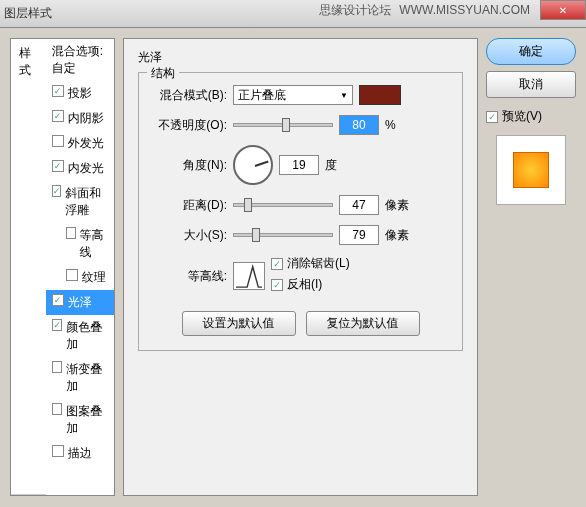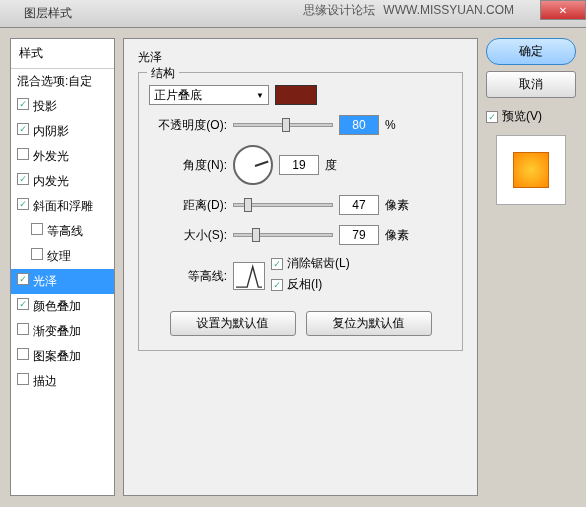--- a/index.html
+++ b/index.html
@@ -1,24 +1,24 @@
 <!DOCTYPE html>
 <html><head>
 <meta charset="utf-8">
 <style>
 * { box-sizing: border-box; margin: 0; padding: 0; font-family: "Microsoft YaHei", SimSun, sans-serif; font-size: 12px; }
 body { background: #d4d0c8; width: 586px; height: 507px; overflow: hidden; }
-.titlebar { height: 28px; background: linear-gradient(to bottom, #e8e8e8, #d0d0d0); display: flex; align-items: center; padding-left: 24px; border-bottom: 1px solid #888; position: relative; }
+.titlebar { height: 28px; background: linear-gradient(to bottom, #e8e8e8, #d0d0d0); display: flex; align-items: center; padding-left: 4px; border-bottom: 1px solid #888; position: relative; }
 .titlebar-text { font-size: 12px; color: #333; }
 .win-controls { position: absolute; right: 0; top: 0; display: flex; }
 .win-btn { width: 30px; height: 20px; display: flex; align-items: center; justify-content: center; font-size: 10px; color: #fff; border: 1px solid #888; }
 .close-btn { background: linear-gradient(to bottom, #e88, #c33); width: 46px; }
-.watermark { position: absolute; right: 72px; top: 0; height: 20px; display: flex; align-items: center; gap: 8px; font-size: 11px; color: #555; }
+.watermark { position: absolute; right: 56px; top: 0; height: 20px; display: flex; align-items: center; gap: 8px; font-size: 11px; color: #555; }
 .main { display: flex; padding: 10px; gap: 8px; height: 478px; }
-.styles-panel { width: 105px; border: 1px solid #888; background: #fff; display: flex; flex-direction: column; }
+.styles-panel { width: 105px; border: 1px solid #888; background: #fff; display: flex; flex-direction: row; }
 .styles-header { padding: 6px 8px; border-bottom: 1px solid #ccc; font-size: 12px; }
 .style-item { padding: 4px 6px; display: flex; align-items: flex-start; cursor: pointer; gap: 4px; }
 .style-item.selected { background: #3399ff; color: #fff; }
 .style-item.indent { padding-left: 20px; }
 .checkbox { width: 12px; height: 12px; border: 1px solid #888; background: #fff; display: inline-flex; align-items: center; justify-content: center; font-size: 9px; color: #3a7; }
 .center-panel { flex: 1; border: 1px solid #888; background: #f0f0f0; padding: 10px 14px; }
 .section-title { font-size: 12px; margin-bottom: 6px; }
 .fieldset { border: 1px solid #aaa; padding: 12px 10px 14px; position: relative; }
 .fieldset-legend { position: absolute; top: -8px; left: 8px; background: #f0f0f0; padding: 0 4px; font-size: 12px; }
 .form-row { display: flex; align-items: center; margin-bottom: 10px; gap: 6px; }
@@ -30,21 +30,21 @@
 .slider-thumb { position: absolute; width: 8px; height: 14px; background: #ddd; border: 1px solid #666; top: -6px; }
 .num-input { width: 40px; height: 20px; border: 1px solid #888; background: #fff; text-align: center; padding: 2px; }
 .num-input.hl { background: #3399ff; color: #fff; }
 .unit { width: 24px; }
 .angle-dial { width: 40px; height: 40px; border: 2px solid #666; border-radius: 50%; background: #fff; position: relative; }
 .angle-dial::after { content: ""; position: absolute; width: 14px; height: 2px; background: #333; top: 18px; left: 20px; transform-origin: left; transform: rotate(-19deg); }
 .contour-box { width: 32px; height: 28px; border: 1px solid #888; background: #fff; position: relative; }
 .contour-box svg { width: 100%; height: 100%; }
 .check-row { display: flex; align-items: center; gap: 4px; margin-bottom: 4px; }
 .btn-row { display: flex; gap: 10px; margin-top: 14px; justify-content: center; }
-.btn { padding: 3px 26px; border: 1px solid #888; background: linear-gradient(to bottom, #fff, #ddd); cursor: pointer; border-radius: 3px; }
+.btn { padding: 3px 20px; border: 1px solid #888; background: linear-gradient(to bottom, #fff, #ddd); cursor: pointer; border-radius: 3px; }
 .right-panel { width: 90px; display: flex; flex-direction: column; gap: 6px; }
 .btn-ok { background: linear-gradient(to bottom, #cce8ff, #99ccff); border: 1px solid #3388cc; padding: 4px; text-align: center; border-radius: 13px; cursor: pointer; }
 .btn-side { border: 1px solid #888; background: linear-gradient(to bottom, #fff, #ddd); padding: 4px; text-align: center; border-radius: 3px; cursor: pointer; }
 .preview-box { width: 70px; height: 70px; border: 1px solid #aaa; background: #fff; display: flex; align-items: center; justify-content: center; margin: 0 auto; }
 .preview-swatch { width: 36px; height: 36px; background: radial-gradient(circle, #ffcc33, #ff8800); border: 1px solid #cc6600; }
 </style>
 </head>
 <body>
 
 <div class="titlebar">
@@ -115,20 +115,21 @@
         </div>
       </div>
   </div>
 
   <div class="center-panel">
     <div class="section-title">光泽</div>
     <div class="fieldset">
       <div class="fieldset-legend">结构</div>
 
       <div class="form-row">
+        <span class="form-label">混合模式(B):</span>
         <div class="dropdown">
             <span>正片叠底</span>
           </div>
         <div class="color-swatch"></div>
       </div>
 
       <div class="form-row">
         <span class="form-label">不透明度(O):</span>
         <div class="slider">
             <div class="slider-thumb" style="left:48px"></div>

